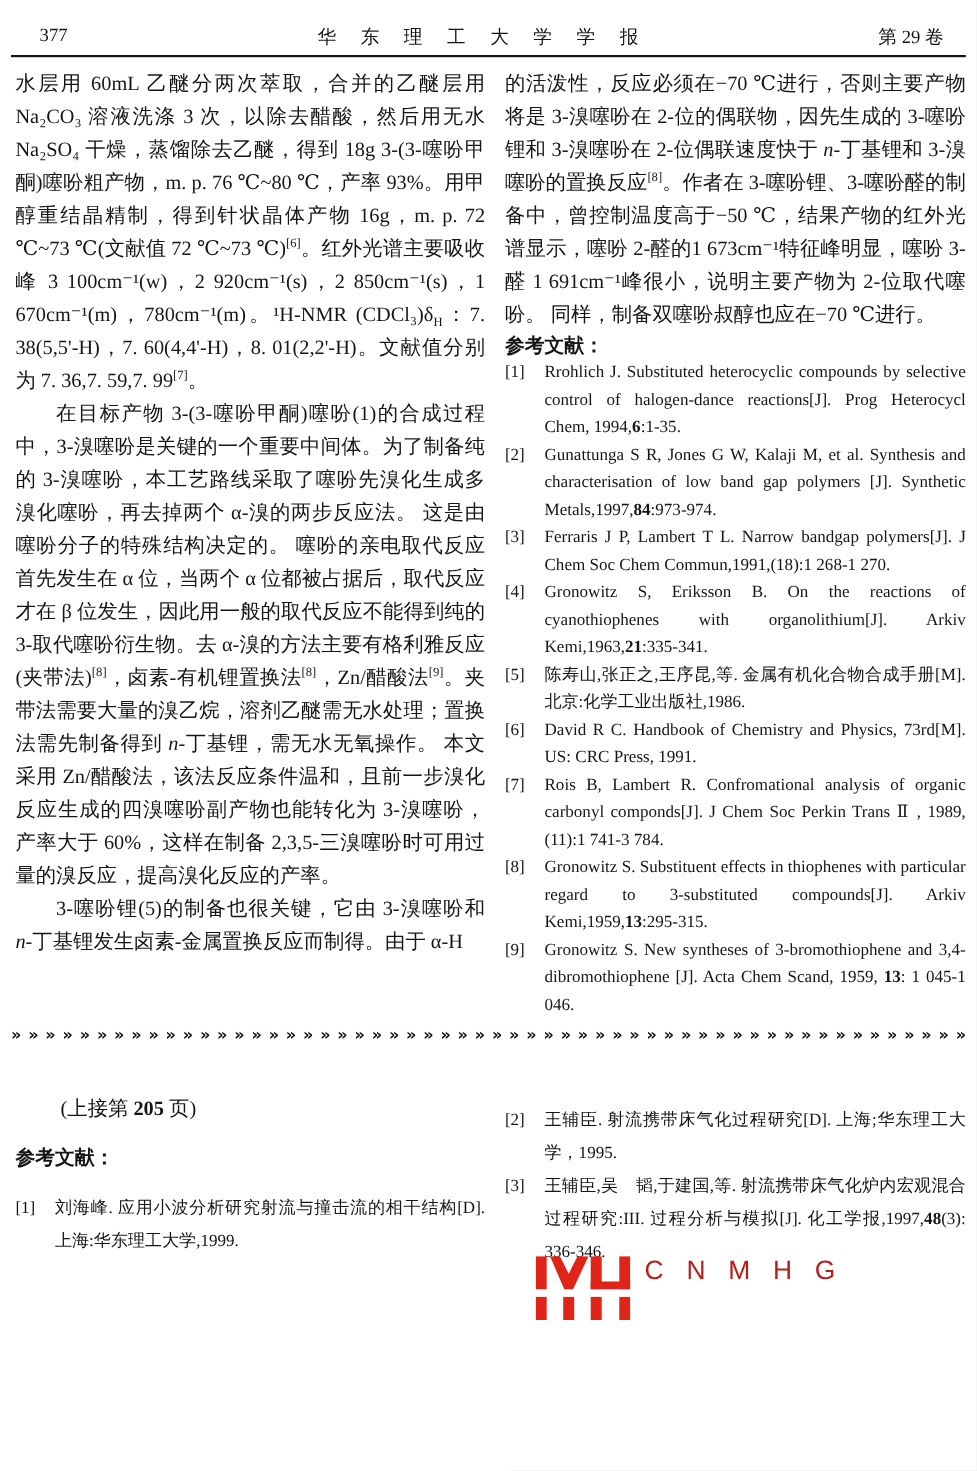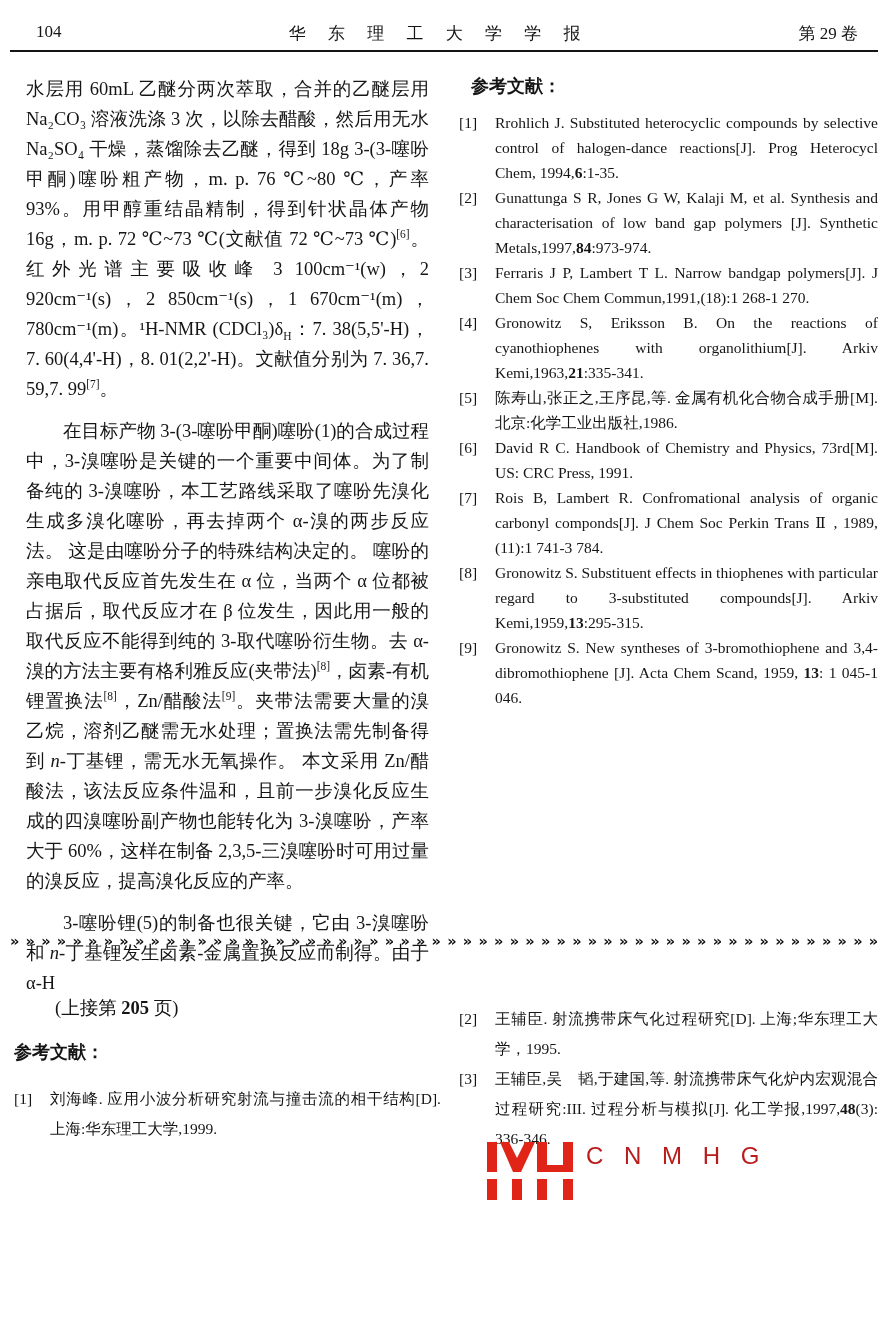--- a/index.html
+++ b/index.html
@@ -17,21 +17,21 @@
   .page-header{position:absolute;top:22px;left:36px;right:30px;height:22px;font-size:17px;}
   .page-num{position:absolute;left:0;top:0;}
   .journal-title{position:absolute;left:0;right:16px;top:0;text-align:center;letter-spacing:9px;}
   .volume{position:absolute;right:0;top:0;}
   .header-rule{position:absolute;top:50px;left:10px;width:868px;height:2.4px;background:#141414;}
 
   
   .col{position:absolute;top:62px;font-size:18.5px;line-height:30px;text-align:justify;}
   .col-left{left:14px;width:427px;}
   .col-right{left:459px;width:419px;}
-  .col p{margin:12px;}
+  .col p{margin:0;}
   .indent{text-indent:2em;}
 
   .section-heading{margin:17px 0 15px 0;font-size:20.5px;line-height:26px;text-align:left;text-indent:0;}
   .section-heading .sec-title{margin-left:26px;letter-spacing:26px;}
 
   .refs-heading{font-weight:bold;font-size:18px;line-height:24px;margin:20px 0 14px 0;text-align:left;
     font-family:"Liberation Sans","DejaVu Sans",sans-serif;}
 
   .ref-list{font-size:15.5px;line-height:25px;}
   .ref-item{display:flex;align-items:flex-start;}
@@ -56,33 +56,34 @@
   .logo-text{margin-left:13px;font-family:"Liberation Sans","DejaVu Sans",sans-serif;}
   .logo-cn{font-size:25px;letter-spacing:3px;color:#3d3d3d;padding-bottom:4px;border-bottom:2px solid #e02417;line-height:26px;}
   .logo-en{font-size:24px;letter-spacing:7px;color:#b91c1c;line-height:22px;margin-top:3px;}
 </style>
 </head>
 <body>
 
 <div class="page">
 
   <div class="page-header">
-    <span class="page-num">104</span>
+    <span class="page-num">377</span>
     <span class="journal-title">华 东 理 工 大 学 学 报</span>
     <span class="volume">第 29 卷</span>
   </div>
   <div class="header-rule"></div>
 
   <div class="col col-left">
     <p>水层用 60mL 乙醚分两次萃取，合并的乙醚层用 Na₂CO₃ 溶液洗涤 3 次，以除去醋酸，然后用无水 Na₂SO₄ 干燥，蒸馏除去乙醚，得到 18g 3-(3-噻吩甲酮)噻吩粗产物，m. p. 76 ℃~80 ℃，产率 93%。用甲醇重结晶精制，得到针状晶体产物 16g，m. p. 72 ℃~73 ℃(文献值 72 ℃~73 ℃)<sup>[6]</sup>。红外光谱主要吸收峰 3 100cm⁻¹(w)，2 920cm⁻¹(s)，2 850cm⁻¹(s)，1 670cm⁻¹(m)，780cm⁻¹(m)。¹H-NMR (CDCl₃)δ<sub>H</sub>：7. 38(5,5'-H)，7. 60(4,4'-H)，8. 01(2,2'-H)。文献值分别为 7. 36,7. 59,7. 99<sup>[7]</sup>。</p>
     <p class="indent">在目标产物 3-(3-噻吩甲酮)噻吩(1)的合成过程中，3-溴噻吩是关键的一个重要中间体。为了制备纯的 3-溴噻吩，本工艺路线采取了噻吩先溴化生成多溴化噻吩，再去掉两个 α-溴的两步反应法。 这是由噻吩分子的特殊结构决定的。 噻吩的亲电取代反应首先发生在 α 位，当两个 α 位都被占据后，取代反应才在 β 位发生，因此用一般的取代反应不能得到纯的 3-取代噻吩衍生物。去 α-溴的方法主要有格利雅反应(夹带法)<sup>[8]</sup>，卤素-有机锂置换法<sup>[8]</sup>，Zn/醋酸法<sup>[9]</sup>。夹带法需要大量的溴乙烷，溶剂乙醚需无水处理；置换法需先制备得到 <i>n</i>-丁基锂，需无水无氧操作。 本文采用 Zn/醋酸法，该法反应条件温和，且前一步溴化反应生成的四溴噻吩副产物也能转化为 3-溴噻吩，产率大于 60%，这样在制备 2,3,5-三溴噻吩时可用过量的溴反应，提高溴化反应的产率。</p>
     <p class="indent">3-噻吩锂(5)的制备也很关键，它由 3-溴噻吩和 <i>n</i>-丁基锂发生卤素-金属置换反应而制得。由于 α-H</p>
   </div>
 
   <div class="col col-right">
+    <p>的活泼性，反应必须在−70 ℃进行，否则主要产物将是 3-溴噻吩在 2-位的偶联物，因先生成的 3-噻吩锂和 3-溴噻吩在 2-位偶联速度快于 <i>n</i>-丁基锂和 3-溴噻吩的置换反应<sup>[8]</sup>。作者在 3-噻吩锂、3-噻吩醛的制备中，曾控制温度高于−50 ℃，结果产物的红外光谱显示，噻吩 2-醛的1 673cm⁻¹特征峰明显，噻吩 3-醛 1 691cm⁻¹峰很小，说明主要产物为 2-位取代噻吩。 同样，制备双噻吩叔醇也应在−70 ℃进行。</p>
     <p class="refs-heading">参考文献：</p>
     <div class="ref-list">
         <div class="ref-item">
           <span class="ref-label">[1]</span>
           <span class="ref-body">Rrohlich J. Substituted heterocyclic compounds by selective control of halogen-dance reactions[J]. Prog Heterocycl Chem, 1994,<b>6</b>:1-35.</span>
         </div>
         <div class="ref-item">
           <span class="ref-label">[2]</span>
           <span class="ref-body">Gunattunga S R, Jones G W, Kalaji M, et al. Synthesis and characterisation of low band gap polymers [J]. Synthetic Metals,1997,<b>84</b>:973-974.</span>
         </div>

